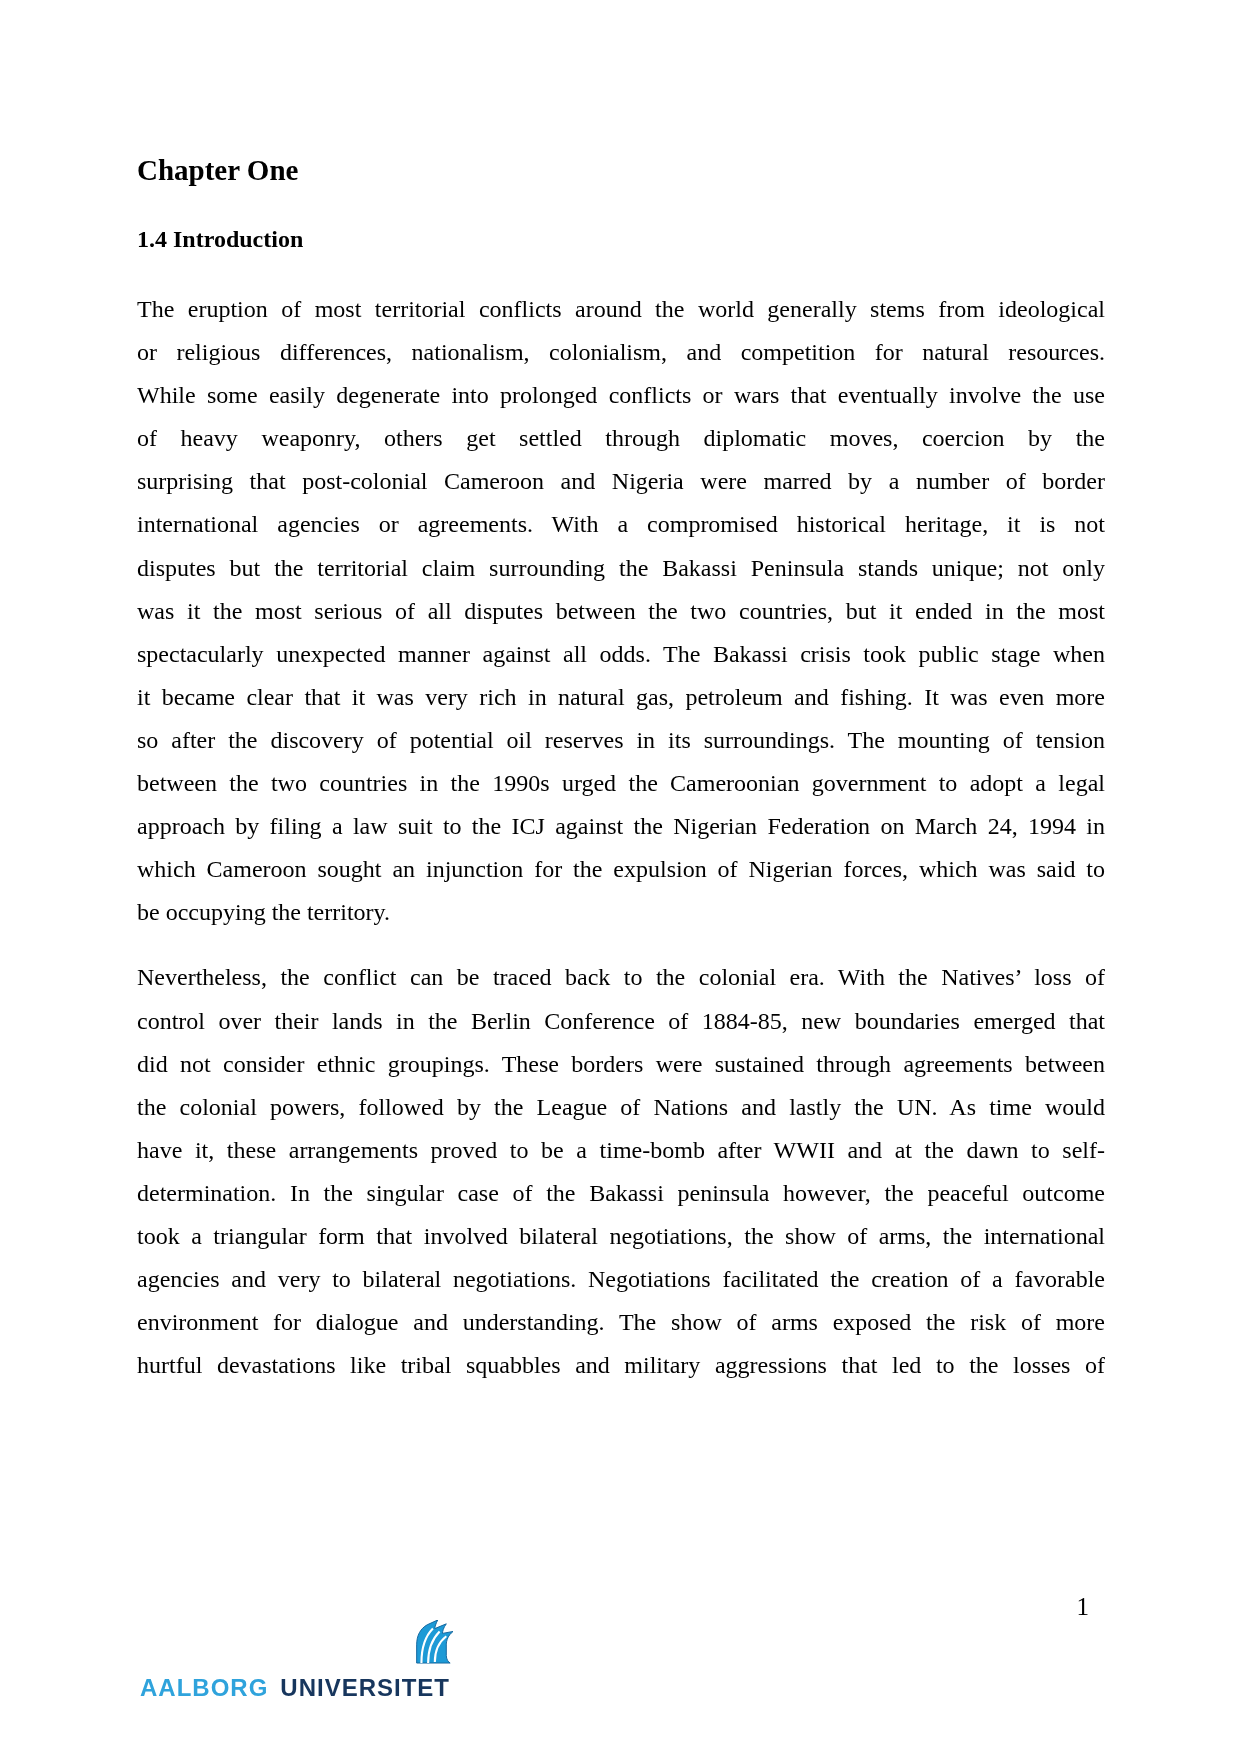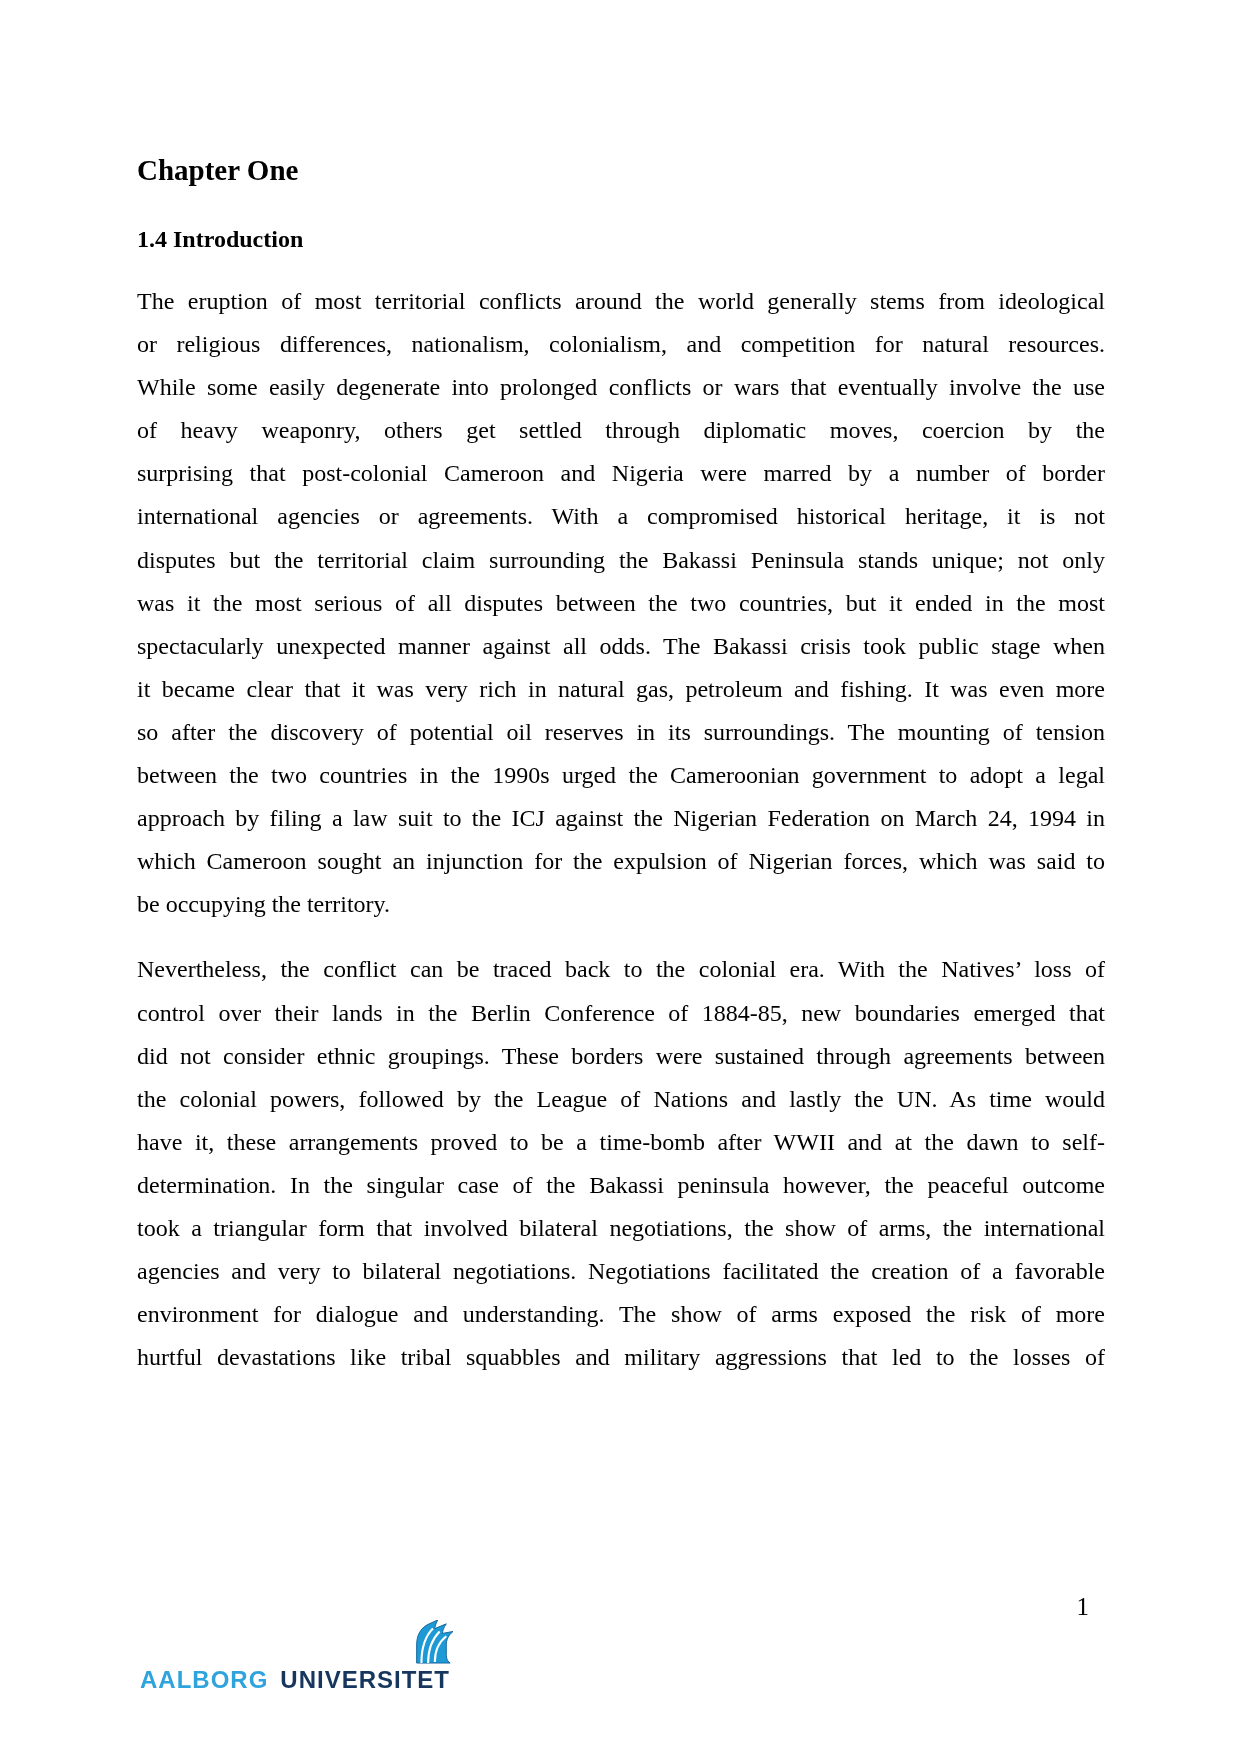--- a/index.html
+++ b/index.html
@@ -32,21 +32,21 @@
     font-weight: bold;
     text-align: center;
   }
   .subsection-heading {
     margin: 36px 0 0 0;
     font-size: 24px;
     line-height: 30px;
     font-weight: bold;
     text-align: left;
   }
-  .paragraphs { margin-top: 26px; }
+  .paragraphs { margin-top: 34px; }
   .para + .para { margin-top: 22px; }
   .line {
     font-size: 24px;
     line-height: 43.1px;
     text-align: justify;
     text-align-last: justify;
     white-space: normal;
   }
   .line.no-stretch { text-align-last: left; }
   .page-number {
@@ -66,21 +66,21 @@
   .logo-icon {
     position: absolute;
     left: 268px;
     top: 0;
     width: 46px;
     height: 44px;
   }
   .logo-text {
     position: absolute;
     left: 0;
-    top: 46px;
+    top: 54px;
     font-family: "Liberation Sans", sans-serif;
     font-weight: bold;
     font-size: 24px;
     letter-spacing: 1px;
     white-space: nowrap;
   }
   .logo-word-gap { display: inline-block; width: 12px; }
 </style>
 </head>
 <body>

